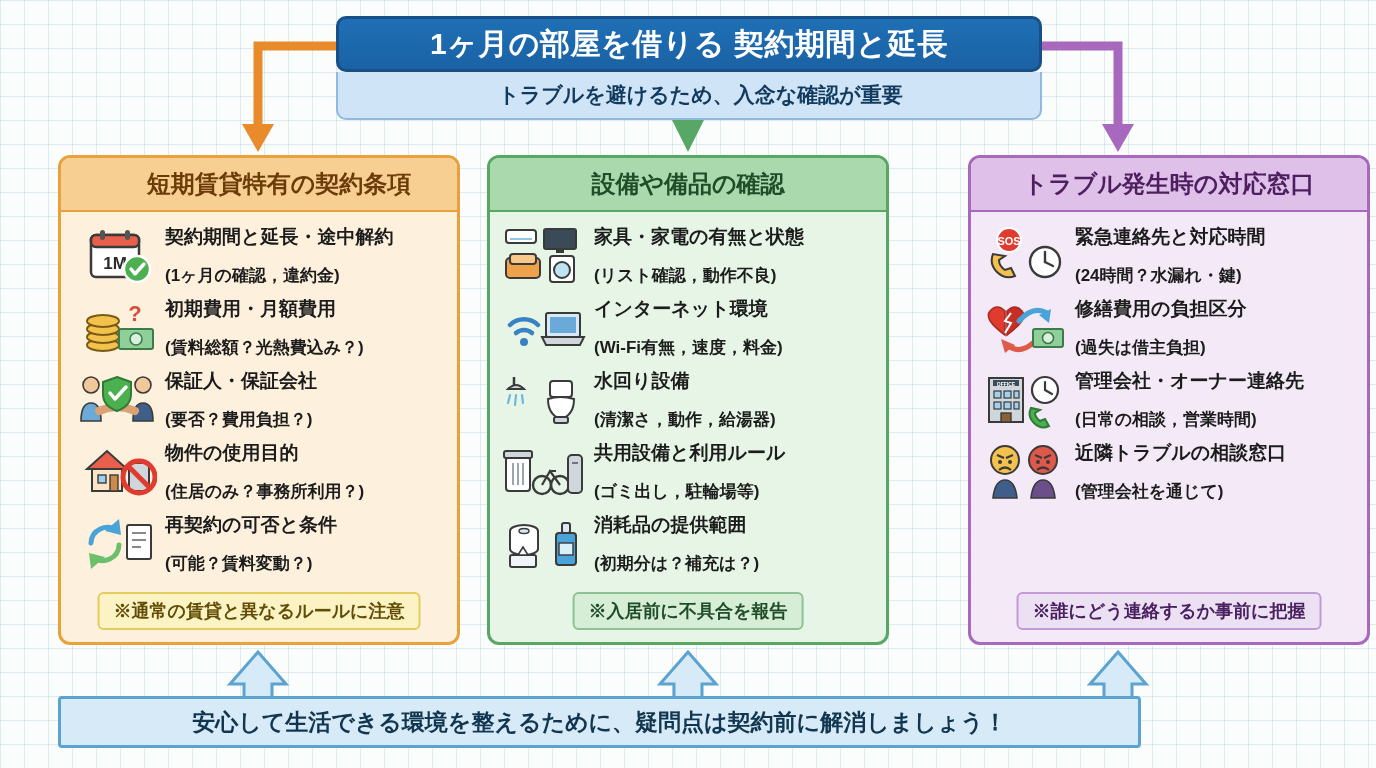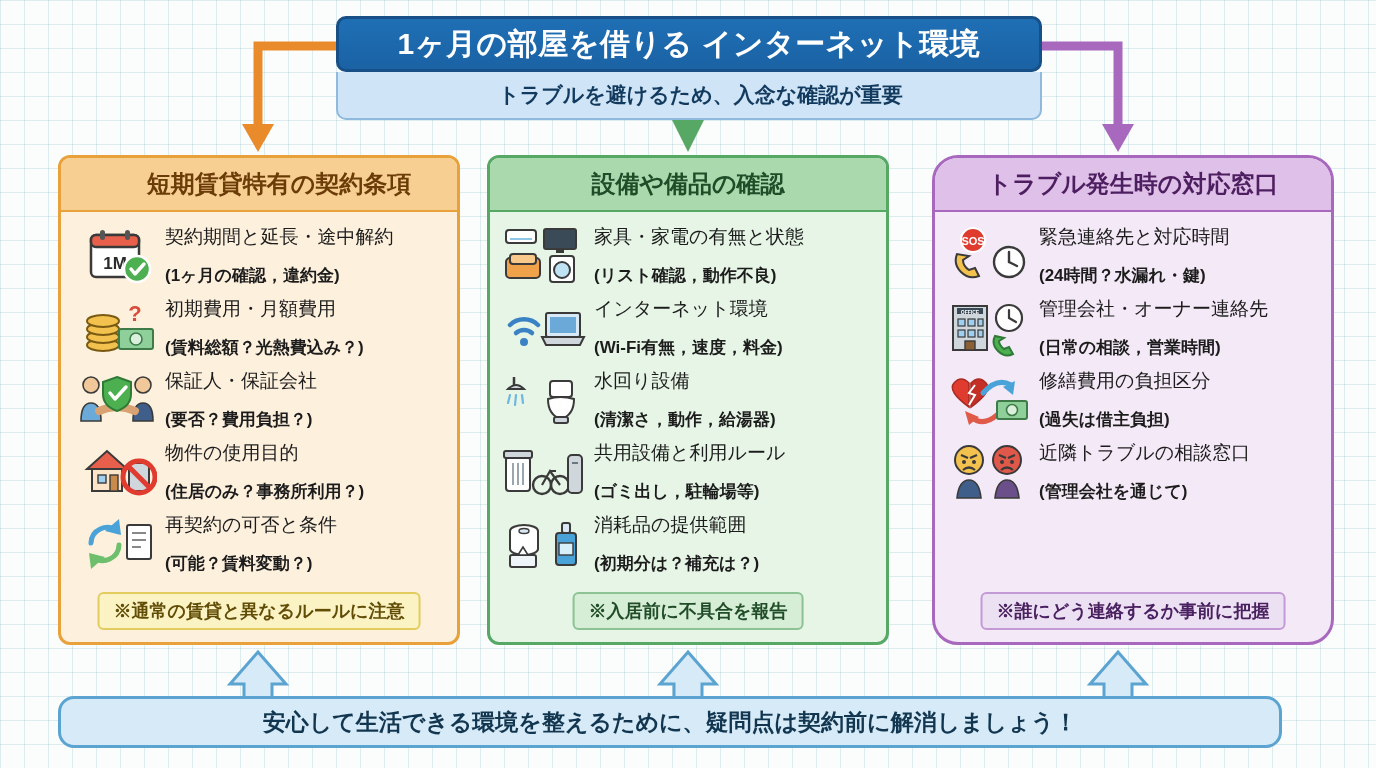--- a/index.html
+++ b/index.html
@@ -85,21 +85,21 @@
     width: 402px;
     height: 490px;
     border-radius: 12px;
     border: 3px solid;
     box-sizing: border-box;
     overflow: hidden;
     z-index: 3;
   }
   #col-0 { left: 58px;  background: #fdf0dd; border-color: #e9a23b; }
   #col-1 { left: 487px; background: #e6f5e6; border-color: #57a765; }
-  #col-2 { left: 932px; background: #f4e9f7; border-color: #a868bd; border-radius: 26px; }
+  #col-2 { left: 968px; background: #f4e9f7; border-color: #a868bd; }
 
   .col-header {
     height: 54px;
     display: flex;
     align-items: center;
     justify-content: center;
     font-size: 24px;
     font-weight: bold;
     box-sizing: border-box;
     border-bottom: 2px solid;
@@ -123,21 +123,21 @@
     height: 62px;
     display: flex;
     align-items: center;
     justify-content: flex-end;
   }
   .item-text {
     flex: 1;
   }
   .item-title {
     font-size: 19px;
-    font-weight: normal;
+    font-weight: bold;
     color: #1c1c1c;
     line-height: 1.15;
     white-space: nowrap;
   }
   .item-sub {
     font-size: 17px;
     font-weight: bold;
     color: #1c1c1c;
     line-height: 1.2;
     margin-top: 18px;
@@ -159,25 +159,25 @@
   }
   #col-0 .note { background: #fcf3c4; border: 2px solid #e3cc5e; color: #614d06; }
   #col-1 .note { background: #d6edd6; border: 2px solid #8cc294; color: #204d28; }
   #col-2 .note { background: #ece0f3; border: 2px solid #c49ad6; color: #4a2160; }
 
   
   #footer-box {
     position: absolute;
     left: 58px;
     top: 696px;
-    width: 1224px;
+    width: 1083px;
     height: 52px;
     background: #d6eaf8;
     border: 3px solid #5ba3d0;
-    border-radius: 16px;
+    border-radius: 4px;
     display: flex;
     align-items: center;
     justify-content: center;
     box-sizing: border-box;
     z-index: 4;
   }
   #footer-text {
     font-size: 23px;
     font-weight: bold;
     color: #12364f;
@@ -201,21 +201,21 @@
     <polygon points="1118,152 1102,124 1134,124" fill="#a868bd"></polygon>
 
     <g fill="#d6eaf8" stroke="#5ba3d0" stroke-width="3">
       <polygon points="258,652 286,684 272,684 272,700 244,700 244,684 230,684"></polygon>
       <polygon points="688,652 716,684 702,684 702,700 674,700 674,684 660,684"></polygon>
       <polygon points="1118,652 1146,684 1132,684 1132,700 1104,700 1104,684 1090,684"></polygon>
     </g>
   </svg>
 
   <div id="title-box">
-    <span id="title-text">1ヶ月の部屋を借りる インターネット環境</span>
+    <span id="title-text">1ヶ月の部屋を借りる 契約期間と延長</span>
   </div>
   <div id="subtitle-box">
     <span id="subtitle-text">トラブルを避けるため、入念な確認が重要</span>
   </div>
 
   <div class="column" id="col-0">
     <div class="col-header">短期賃貸特有の契約条項</div>
     <div class="items">
 
       <div class="item">
@@ -432,20 +432,40 @@
             <text x="26" y="19" font-size="11" font-weight="bold" text-anchor="middle" fill="#ffffff" font-family="Liberation Sans, sans-serif">SOS</text>
             <path d="M10 28 q-4 10 4 18 q8 8 18 4 l-4 -8 l-6 2 q-6 -4 -6 -10 l6 -4 z" fill="#f2c14e" stroke="#3a3a3a" stroke-width="2"></path>
             <circle cx="62" cy="36" r="15" fill="#ffffff" stroke="#3a3a3a" stroke-width="2.4"></circle>
             <line x1="62" y1="36" x2="62" y2="26" stroke="#3a3a3a" stroke-width="2.4" stroke-linecap="round"></line>
             <line x1="62" y1="36" x2="70" y2="40" stroke="#3a3a3a" stroke-width="2.4" stroke-linecap="round"></line>
           </svg>
         </div>
         <div class="item-text">
           <div class="item-title">緊急連絡先と対応時間</div>
           <div class="item-sub">(24時間？水漏れ・鍵)</div>
+        </div>
+      </div>
+
+      <div class="item">
+        <div class="item-icon">
+          <svg width="84" height="58" viewBox="0 0 84 58">
+            <path d="M22 12 q-8 -8 -15 0 q-7 8 15 24 z" fill="#e03b2f" stroke="#a92b22" stroke-width="1.6"></path>
+            <path d="M24 12 q8 -8 15 0 q7 8 -15 24 z" fill="#c62f26" stroke="#a92b22" stroke-width="1.6"></path>
+            <path d="M28 14 L22 22 L28 24 L22 34" stroke="#ffffff" stroke-width="2" fill="none"></path>
+            <path d="M36 22 q14 -16 28 -8" stroke="#4aa3d8" stroke-width="5" fill="none" stroke-linecap="round"></path>
+            <polygon points="68,10 66,24 56,16" fill="#4aa3d8"></polygon>
+            <path d="M50 44 q-14 12 -26 2" stroke="#e05a4a" stroke-width="5" fill="none" stroke-linecap="round"></path>
+            <polygon points="18,40 22,54 32,46" fill="#e05a4a"></polygon>
+            <rect x="50" y="30" width="30" height="18" rx="2" fill="#8fd09a" stroke="#3e7b49" stroke-width="2"></rect>
+            <circle cx="65" cy="39" r="5.5" fill="#d9f0dd" stroke="#3e7b49" stroke-width="1.6"></circle>
+          </svg>
+        </div>
+        <div class="item-text">
+          <div class="item-title">修繕費用の負担区分</div>
+          <div class="item-sub">(過失は借主負担)</div>
         </div>
       </div>
 
       <div class="item">
         <div class="item-icon">
           <svg width="84" height="60" viewBox="0 0 84 60">
             <rect x="6" y="8" width="34" height="44" fill="#cfd6dc" stroke="#3a3a3a" stroke-width="2"></rect>
             <rect x="10" y="10" width="26" height="6" fill="#3b4a57"></rect>
             <text x="23" y="15.5" font-size="5" font-weight="bold" text-anchor="middle" fill="#ffffff" font-family="Liberation Sans, sans-serif">OFFICE</text>
             <g fill="#9fd0ef" stroke="#3a3a3a" stroke-width="1.2">
@@ -464,40 +484,20 @@
           </svg>
         </div>
         <div class="item-text">
           <div class="item-title">管理会社・オーナー連絡先</div>
           <div class="item-sub">(日常の相談，営業時間)</div>
         </div>
       </div>
 
       <div class="item">
         <div class="item-icon">
-          <svg width="84" height="58" viewBox="0 0 84 58">
-            <path d="M22 12 q-8 -8 -15 0 q-7 8 15 24 z" fill="#e03b2f" stroke="#a92b22" stroke-width="1.6"></path>
-            <path d="M24 12 q8 -8 15 0 q7 8 -15 24 z" fill="#c62f26" stroke="#a92b22" stroke-width="1.6"></path>
-            <path d="M28 14 L22 22 L28 24 L22 34" stroke="#ffffff" stroke-width="2" fill="none"></path>
-            <path d="M36 22 q14 -16 28 -8" stroke="#4aa3d8" stroke-width="5" fill="none" stroke-linecap="round"></path>
-            <polygon points="68,10 66,24 56,16" fill="#4aa3d8"></polygon>
-            <path d="M50 44 q-14 12 -26 2" stroke="#e05a4a" stroke-width="5" fill="none" stroke-linecap="round"></path>
-            <polygon points="18,40 22,54 32,46" fill="#e05a4a"></polygon>
-            <rect x="50" y="30" width="30" height="18" rx="2" fill="#8fd09a" stroke="#3e7b49" stroke-width="2"></rect>
-            <circle cx="65" cy="39" r="5.5" fill="#d9f0dd" stroke="#3e7b49" stroke-width="1.6"></circle>
-          </svg>
-        </div>
-        <div class="item-text">
-          <div class="item-title">修繕費用の負担区分</div>
-          <div class="item-sub">(過失は借主負担)</div>
-        </div>
-      </div>
-
-      <div class="item">
-        <div class="item-icon">
           <svg width="84" height="60" viewBox="0 0 84 60">
             <circle cx="22" cy="18" r="14" fill="#f2c14e" stroke="#3a3a3a" stroke-width="2"></circle>
             <path d="M14 13 l7 3 M30 13 l-7 3" stroke="#3a3a3a" stroke-width="2.2"></path>
             <circle cx="17" cy="20" r="2" fill="#3a3a3a"></circle>
               <circle cx="27" cy="20" r="2" fill="#3a3a3a"></circle>
             <path d="M16 28 q6 -5 12 0" stroke="#3a3a3a" stroke-width="2.2" fill="none"></path>
             <circle cx="60" cy="18" r="14" fill="#e0584a" stroke="#3a3a3a" stroke-width="2"></circle>
             <path d="M52 13 l7 3 M68 13 l-7 3" stroke="#3a3a3a" stroke-width="2.2"></path>
             <circle cx="55" cy="20" r="2" fill="#3a3a3a"></circle>
               <circle cx="65" cy="20" r="2" fill="#3a3a3a"></circle>

